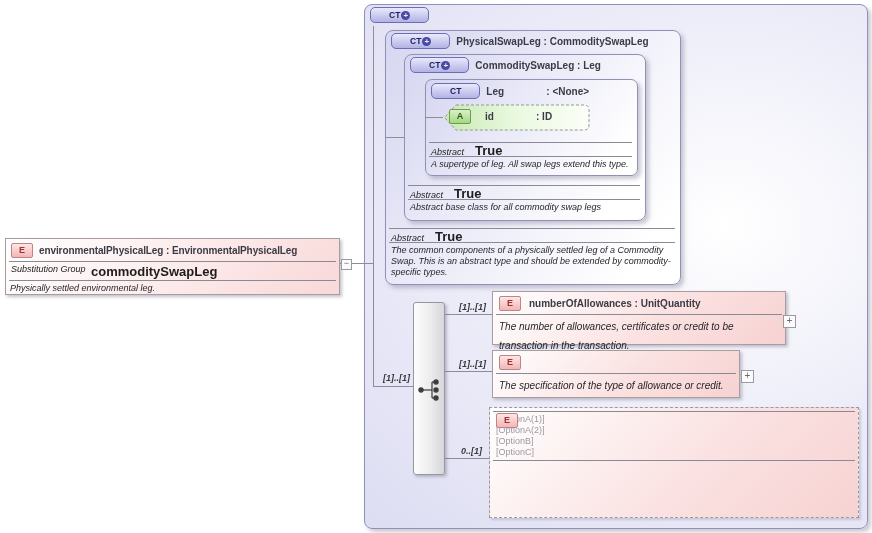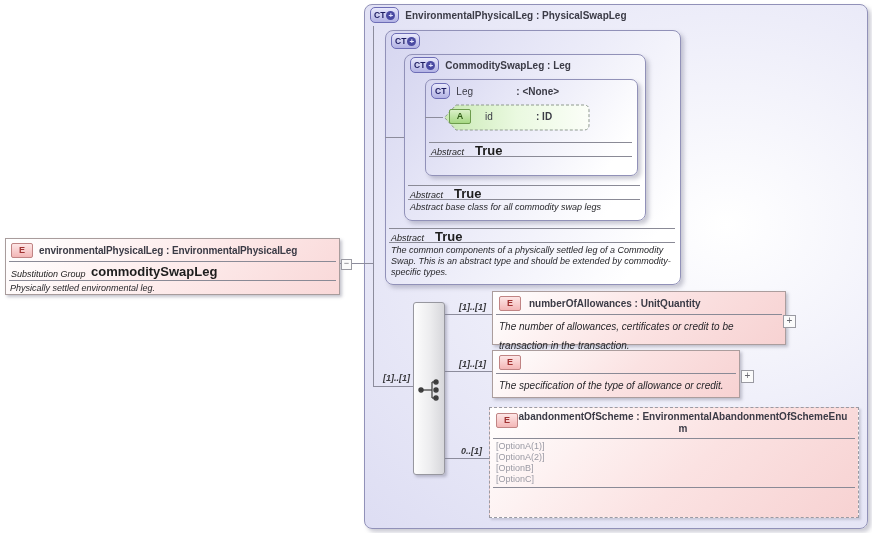--- a/index.html
+++ b/index.html
@@ -12,25 +12,25 @@
   .sepline{position:absolute;height:1px;background:#8a8a96;z-index:5;}
 
   
   .ctbox{position:absolute;border:1px solid #9191b8;border-radius:8px;
          background:linear-gradient(125deg,#d6d6f0 0%,#e7e7f7 35%,#ffffff 88%);
          box-shadow:3px 3px 4px rgba(120,120,145,.40);}
   #bigbox{background:radial-gradient(ellipse 120% 95% at 72% 42%,#ffffff 0%,#ededf9 42%,#d8d8f1 100%);}
 
   .type-title{position:absolute;display:flex;align-items:center;gap:6px;z-index:8;
               font-weight:bold;font-size:10px;color:#3b3b46;white-space:nowrap;}
-  .name-col{display:inline-block;font-weight:normal;}
+  .name-col{display:inline-block;font-weight:bold;}
 
   
   .badge-ct{display:inline-flex;align-items:center;justify-content:center;gap:1px;
-            height:14px;padding:0 3px;border:1px solid #6d6db6;border-radius:5px;
+            height:14px;padding:0 18px;border:1px solid #6d6db6;border-radius:5px;
             background:linear-gradient(180deg,#e9e9fc,#b2b2e4);
             font-weight:bold;font-size:8.5px;color:#1c1c60;}
   .ct-plus{display:inline-block;width:9px;height:9px;border-radius:50%;background:#4a4aa2;
            color:#e8e8ff;font-size:8px;line-height:9px;text-align:center;font-weight:bold;}
   .badge-e{display:inline-block;width:20px;height:13px;border:1px solid #c08484;border-radius:2px;
            background:linear-gradient(180deg,#fde6e6,#f3b6b6);
            color:#a03232;font-weight:bold;font-size:9px;line-height:13px;text-align:center;flex:0 0 auto;}
   .badge-a{display:inline-block;width:20px;height:13px;border:1px solid #6d9c4d;border-radius:2px;
            background:linear-gradient(180deg,#daf0c8,#a6d883);
            color:#2f5c16;font-weight:bold;font-size:9px;line-height:13px;text-align:center;}
@@ -76,21 +76,21 @@
   #minusbox{left:341px;top:259px;width:9px;height:9px;font-size:9px;line-height:7px;}
   .plusbox{width:11px;height:11px;font-size:10px;line-height:9px;}
 
   
   #leftbox{position:absolute;left:5px;top:238px;width:333px;height:55px;z-index:6;
            border:1px solid #a89c9c;
            background:linear-gradient(135deg,#ffffff 0%,#fdeaea 55%,#f9d8d8 100%);
            box-shadow:2px 2px 3px rgba(125,125,145,.45);}
   #leftbox .hd{display:flex;align-items:center;gap:6px;padding:4px 5px 3px 5px;}
   #leftbox .hd .ttl{font-weight:bold;font-size:10px;color:#3b3b46;white-space:nowrap;letter-spacing:-0.1px;}
-  #leftbox .srow{display:flex;align-items:flex-end;padding:2px 5px 1px 5px;}
+  #leftbox .srow{display:flex;align-items:flex-start;padding:2px 5px 1px 5px;}
   #leftbox .srow .alabel{width:80px;}
   #leftbox .dsc{font-style:italic;font-size:9px;color:#26262a;padding:2px 4px;}
 </style>
 </head>
 <body>
 
 <div id="page">
 
   <div class="ln" style="left:337px;top:263px;width:36px;height:1px;"></div>
   <div class="ln" style="left:373px;top:26px;width:1px;height:361px;"></div>
@@ -115,29 +115,29 @@
     <div class="dsc">Physically settled environmental leg.</div>
   </div>
   <div id="minusbox" class="pm">−</div>
 
   <div id="bigbox" class="ctbox" style="left:364px;top:4px;width:502px;height:523px;z-index:1;"></div>
   <div class="type-title" style="left:370px;top:7px;">
     <span class="badge-ct">
         <span>CT</span>
         <span class="ct-plus">+</span>
       </span>
-    <span>EnvironmentalPhysicalLeg : PhysicalSwapLeg</span>
   </div>
 
   <div class="ctbox" style="left:385px;top:30px;width:294px;height:253px;z-index:2;"></div>
   <div class="type-title" style="left:391px;top:33px;">
     <span class="badge-ct">
         <span>CT</span>
         <span class="ct-plus">+</span>
       </span>
+    <span>PhysicalSwapLeg : CommoditySwapLeg</span>
   </div>
   <div class="sepline" style="left:389px;top:228px;width:286px;"></div>
   <div class="arow" style="left:391px;top:229px;">
     <span class="alabel">Abstract</span>
     <span class="avalue">True</span>
   </div>
   <div class="sepline" style="left:389px;top:242px;width:286px;"></div>
   <div class="desc" style="left:391px;top:245px;width:282px;">The common components of a physically settled leg of a Commodity Swap. This is an abstract type and should be extended by commodity-specific types.</div>
 
   <div class="ctbox" style="left:404px;top:54px;width:240px;height:165px;z-index:3;"></div>
@@ -163,20 +163,21 @@
       </span>
     <span class="name-col" style="width:54px;">Leg</span>
     <span>: &lt;None&gt;</span>
   </div>
   <div class="sepline" style="left:429px;top:142px;width:203px;"></div>
   <div class="arow" style="left:431px;top:143px;">
     <span class="alabel">Abstract</span>
     <span class="avalue">True</span>
   </div>
   <div class="sepline" style="left:429px;top:156px;width:203px;"></div>
+  <div class="desc" style="left:431px;top:159px;width:202px;white-space:nowrap;">A supertype of leg. All swap legs extend this type.</div>
 
   <svg class="abs" style="left:443px;top:104px;z-index:6;" width="148" height="28">
     <defs>
       <linearGradient id="gid" x1="0" y1="0" x2="1" y2="0">
         <stop offset="0" stop-color="#c9e9b4"></stop>
           <stop offset="0.5" stop-color="#eaf9e0"></stop>
           <stop offset="1" stop-color="#fbfef8"></stop>
       </linearGradient>
     </defs>
     <path d="M13 1 H141 Q146 1 146 6 V21 Q146 26 141 26 H13 L1.5 13.5 Z" fill="url(#gid)" stroke="#8f9a8f" stroke-width="1" stroke-dasharray="3 2"></path>
@@ -220,21 +221,20 @@
     <div class="hd">
       <span class="badge-e">E</span>
     </div>
     <div class="rsep"></div>
     <div class="dsc" style="white-space:nowrap;">The specification of the type of allowance or credit.</div>
   </div>
   <div class="pm plusbox" style="left:741px;top:370px;">+</div>
 
   <div class="ebox dashed" style="left:489px;top:407px;width:368px;height:109px;">
     <span class="badge-e" style="position:absolute;left:6px;top:5px;">E</span>
-    <div class="wrapttl">abandonmentOfScheme : EnvironmentalAbandonmentOfSchemeEnum</div>
     <div class="rsep" style="margin-top:3px;"></div>
     <div class="enumrow">
       <span class="enumvals">
         <div>[OptionA(1)]</div>
         <div>[OptionA(2)]</div>
         <div>[OptionB]</div>
         <div>[OptionC]</div>
       </span>
     </div>
     <div class="rsep"></div>

